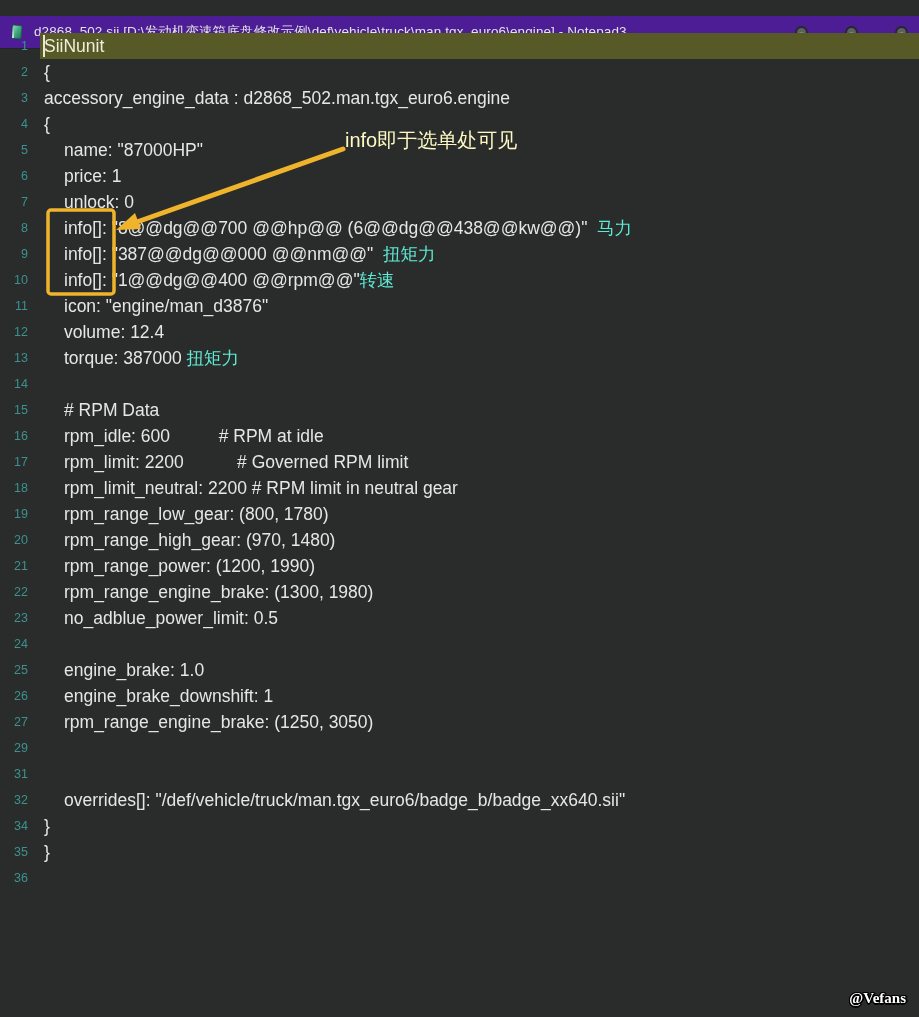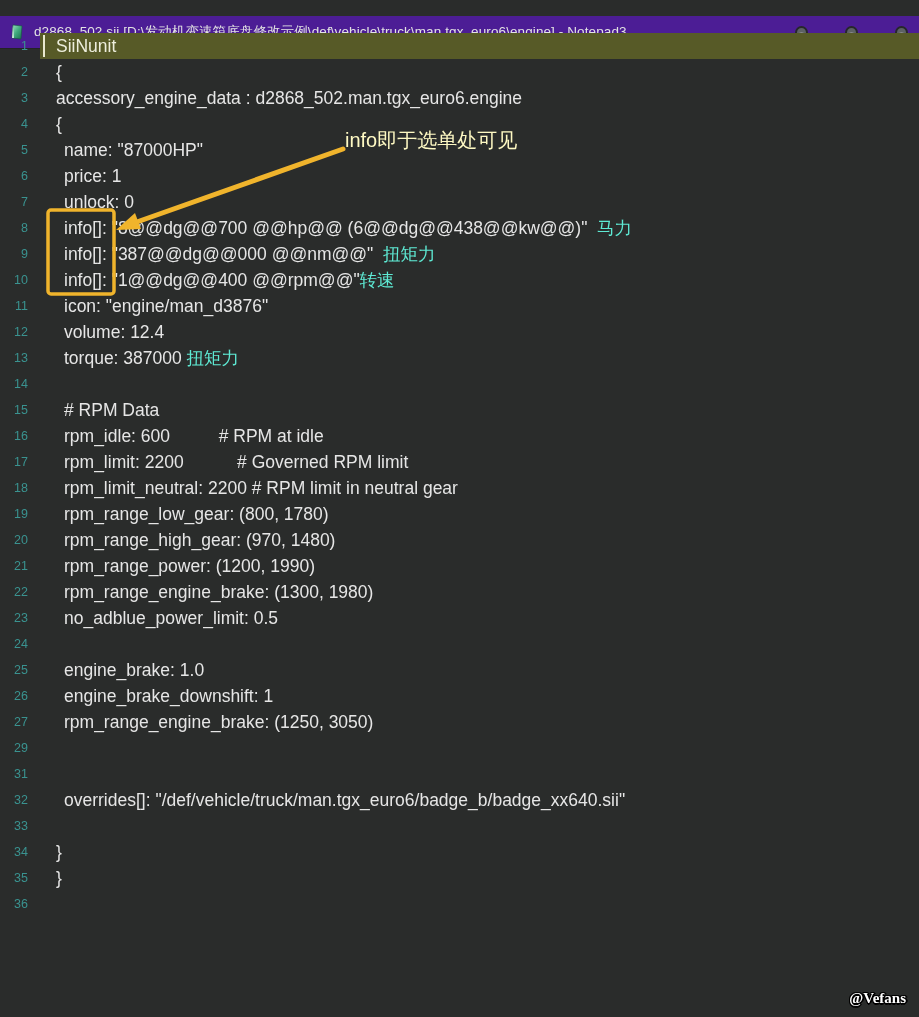--- a/index.html
+++ b/index.html
@@ -30,21 +30,21 @@
   #btn-close { left:895px; }
 
   
   #editor { position:absolute; top:33px; left:0; width:919px; }
   .row { display:flex; height:26px; line-height:26px; }
   .ln {
     flex:0 0 28px; width:28px; text-align:right; padding-right:12px;
     color:#3A9390; font-size:12.5px; font-family:"Liberation Sans",sans-serif;
   }
   .ct { flex:1 1 auto; position:relative; white-space:pre; }
-  .ct.ind0 { padding-left:16px; }
+  .ct.ind0 { padding-left:4px; }
   .ct.ind1 { padding-left:24px; }
   .code { color:#E6E6E6; font-size:17.5px; white-space:pre; }
   .cn   { color:#5eead4; font-size:17.5px; white-space:pre; }
   .row.current .ct { background:#575A27; }
   .row.current .code { color:#EDEEDC; }
   .cursor {
     position:absolute; left:3px; top:2px; width:2px; height:22px;
     background:#E9E9CF;
   }
 
@@ -203,24 +203,20 @@
       </div>
       <div class="row">
         <span class="ln">31</span>
         <span class="ct ind0"><span class="code"></span></span>
       </div>
       <div class="row">
         <span class="ln">32</span>
         <span class="ct ind1"><span class="code">overrides[]: "/def/vehicle/truck/man.tgx_euro6/badge_b/badge_xx640.sii"</span></span>
       </div>
       <div class="row">
-        <span class="ln">33</span>
-        <span class="ct ind0"><span class="code"></span></span>
-      </div>
-      <div class="row">
         <span class="ln">34</span>
         <span class="ct ind0"><span class="code">}</span></span>
       </div>
       <div class="row">
         <span class="ln">35</span>
         <span class="ct ind0"><span class="code">}</span></span>
       </div>
       <div class="row">
         <span class="ln">36</span>
         <span class="ct ind0"><span class="code"></span></span>

